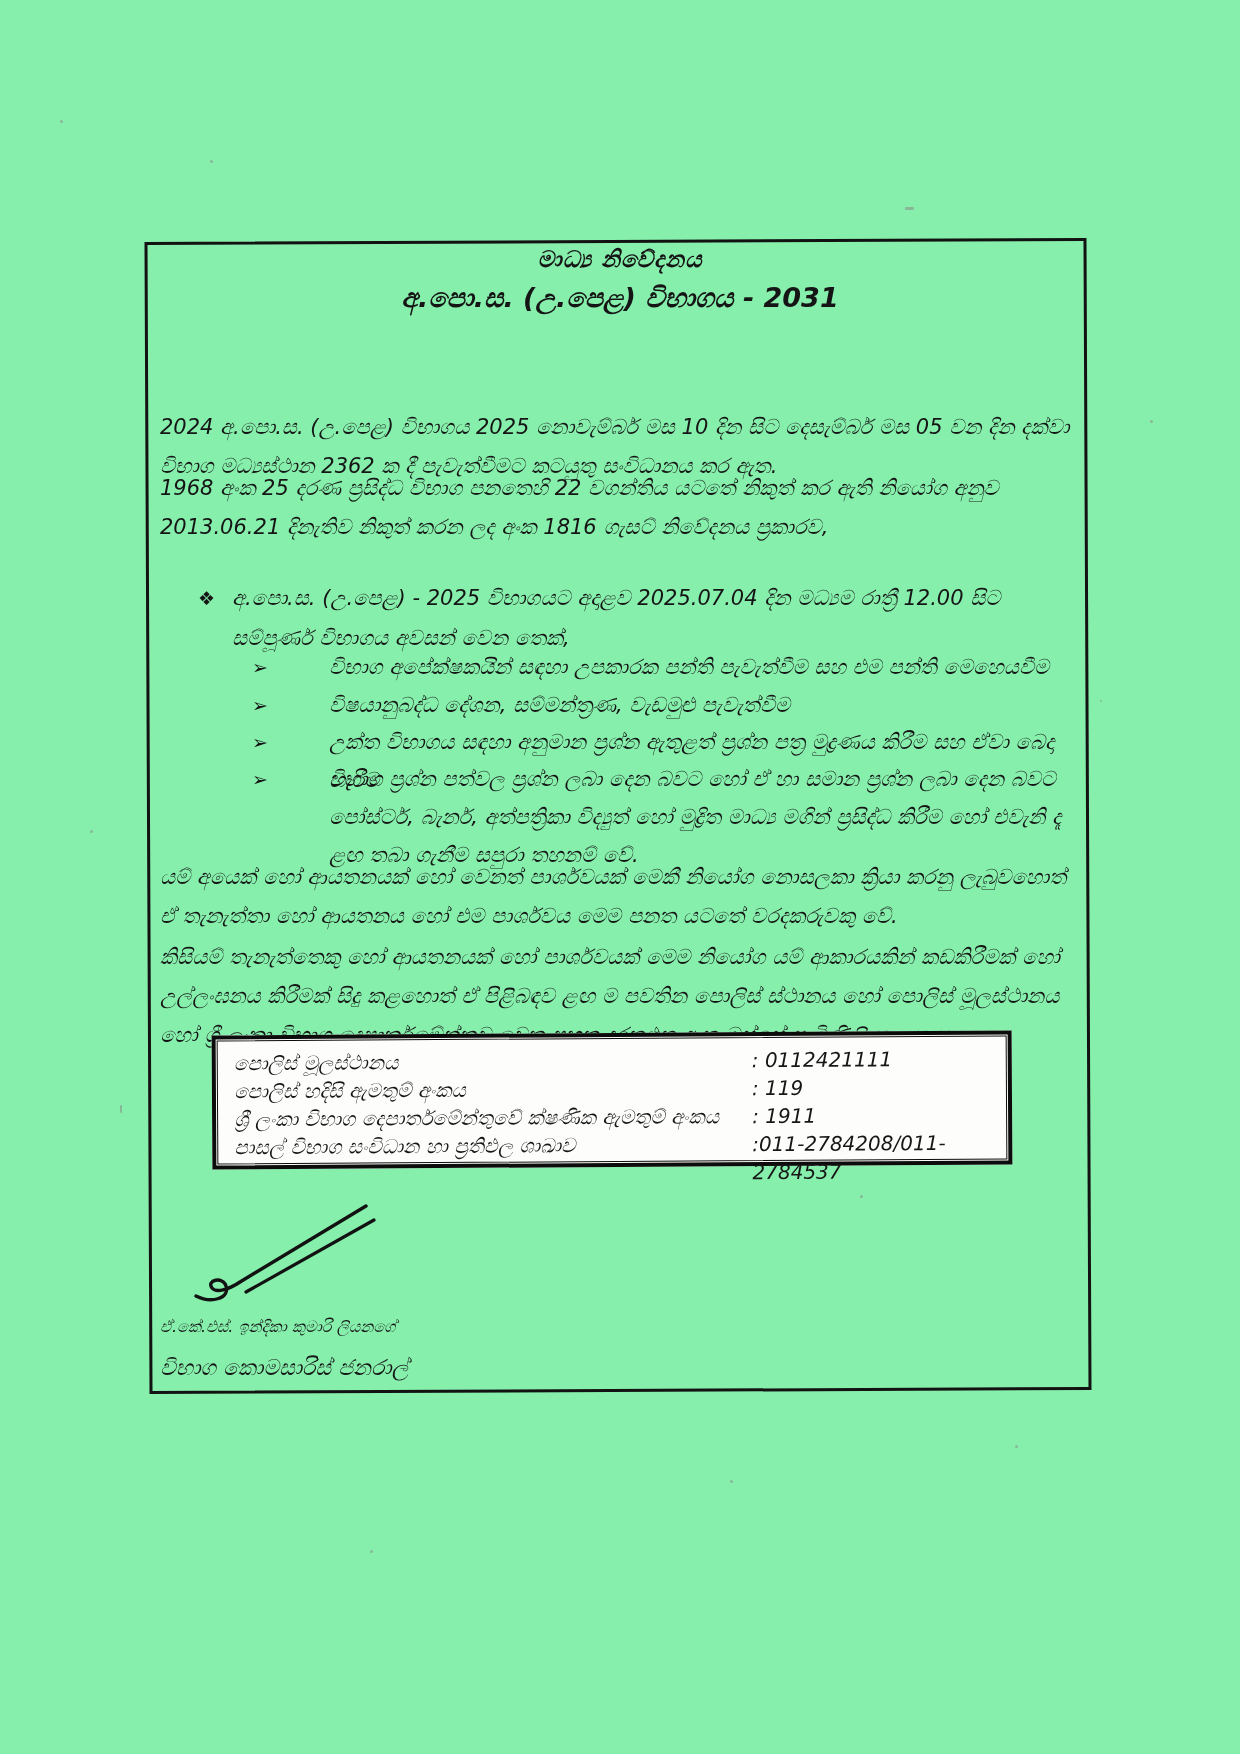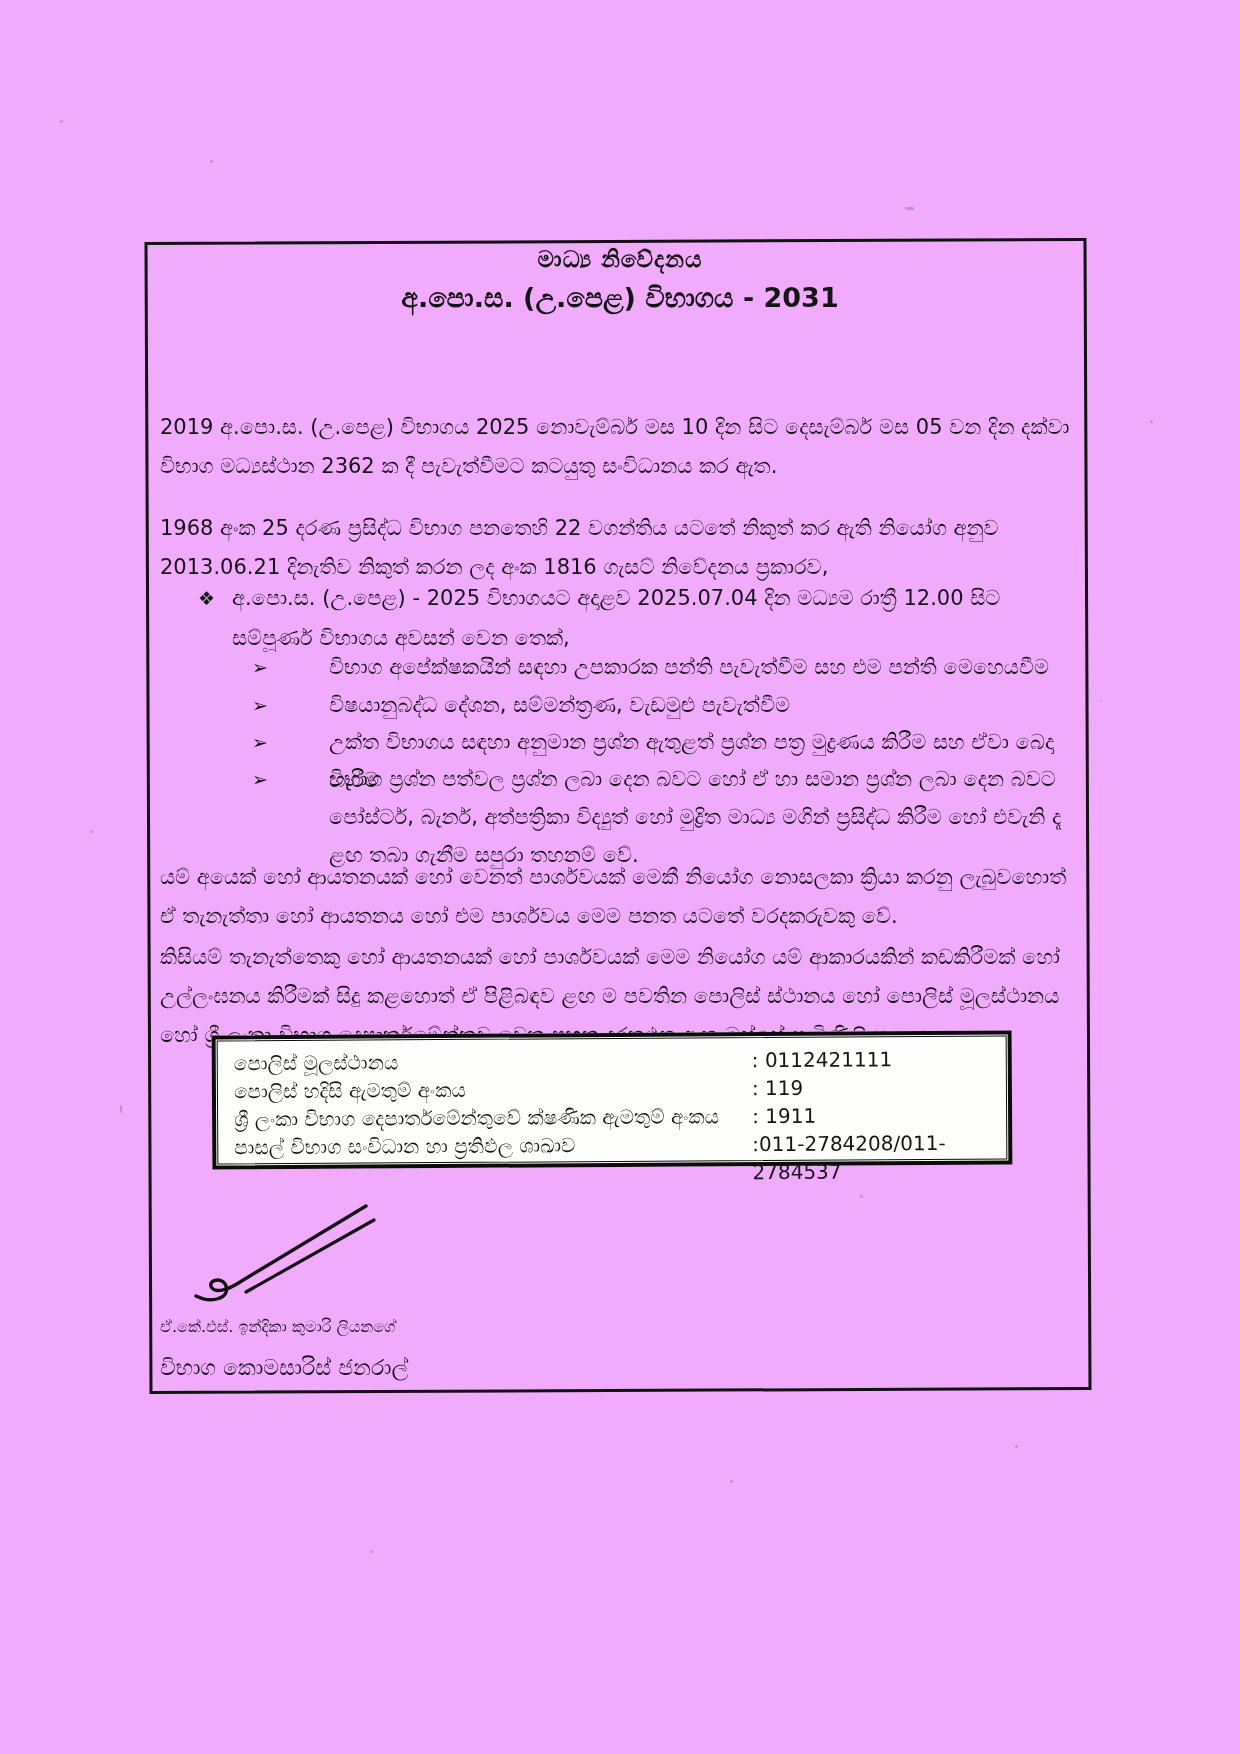--- a/index.html
+++ b/index.html
@@ -5,22 +5,23 @@
   * { margin: 0; padding: 0; box-sizing: border-box; }
   html, body { background: #ffffff; }
   body {
     width: 1240px; height: 1754px;
     font-family: "DejaVu Sans", sans-serif;
     position: relative;
     color: #161616;
   }
   .sheet {
     position: absolute; inset: 0;
-    background: #f0abfc;
+    background: #86efac;
     overflow: hidden;
+    font-style: italic;
   }
   
   .frame {
     position: absolute;
     left: 147px; top: 240px;
     width: 942px; height: 1152px;
     border: 3px solid #121212;
     transform: rotate(-0.25deg);
     background: transparent;
   }
@@ -34,21 +35,21 @@
   .h-line2 { font-size: 25px; font-weight: 700; margin-bottom: 7px; }
   .h-line3 { font-size: 27px; font-weight: 700; margin-bottom: 7px; }
   .h-line4 { font-size: 24px; font-weight: 700; }
 
   .para {
     left: 160px; width: 924px;
     font-size: 21px; line-height: 39px;
     text-align: left;
   }
   .p1 { top: 408px; }
-  .p2 { top: 509px; }
+  .p2 { top: 469px; }
   .p3 { top: 858px; }
   .p4 { top: 938px; }
 
   .diamond-row {
     left: 198px; top: 578px; width: 886px;
     display: flex; align-items: flex-start;
     font-size: 21px; line-height: 40px;
   }
   .diamond-glyph { width: 34px; flex: 0 0 34px; font-size: 19px; line-height: 40px; }
   .diamond-text { flex: 1; }
@@ -99,21 +100,21 @@
 
 <div class="sheet">
 
   <div class="frame"></div>
 
   <div class="block header-block">
     <div class="h-line1">මාධ්‍ය නිවේදනය</div>
     <div class="h-line3">අ.පො.ස. (උ.පෙළ) විභාගය - 2031</div>
   </div>
 
-  <div class="block para p1">2019 අ.පො.ස. (උ.පෙළ) විභාගය 2025 නොවැම්බර් මස 10 දින සිට දෙසැම්බර් මස 05 වන දින දක්වා විභාග මධ්‍යස්ථාන 2362 ක දී පැවැත්වීමට කටයුතු සංවිධානය කර ඇත.</div>
+  <div class="block para p1">2024 අ.පො.ස. (උ.පෙළ) විභාගය 2025 නොවැම්බර් මස 10 දින සිට දෙසැම්බර් මස 05 වන දින දක්වා විභාග මධ්‍යස්ථාන 2362 ක දී පැවැත්වීමට කටයුතු සංවිධානය කර ඇත.</div>
 
   <div class="block para p2">1968 අංක 25 දරණ ප්‍රසිද්ධ විභාග පනතෙහි 22 වගන්තිය යටතේ නිකුත් කර ඇති නියෝග අනුව 2013.06.21 දිනැතිව නිකුත් කරන ලද අංක 1816 ගැසට් නිවේදනය ප්‍රකාරව,</div>
 
   <div class="block diamond-row">
     <span class="diamond-glyph">❖</span>
     <span class="diamond-text">අ.පො.ස. (උ.පෙළ) - 2025 විභාගයට අදාළව 2025.07.04 දින මධ්‍යම රාත්‍රී 12.00 සිට සම්පූර්ණ විභාගය අවසන් වෙන තෙක්,</span>
   </div>
 
   <div class="block arrow-row ar1">
     <span class="arrow-glyph">➢</span>

